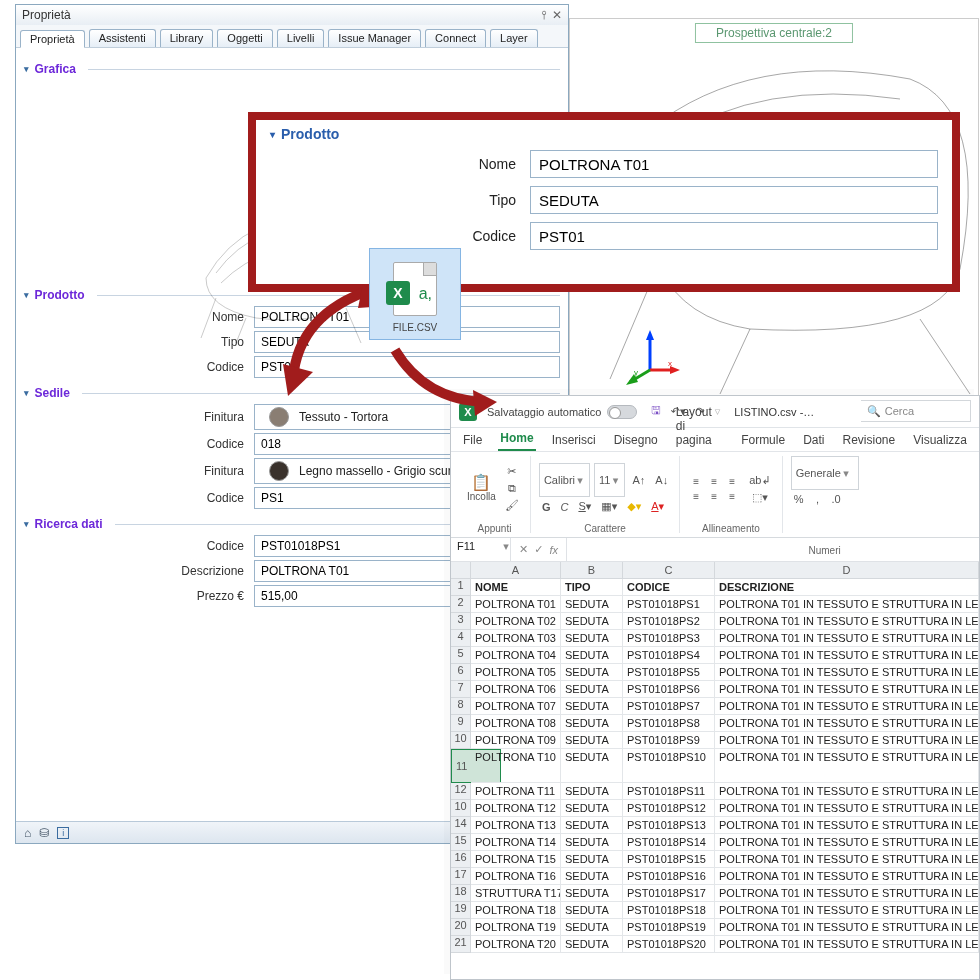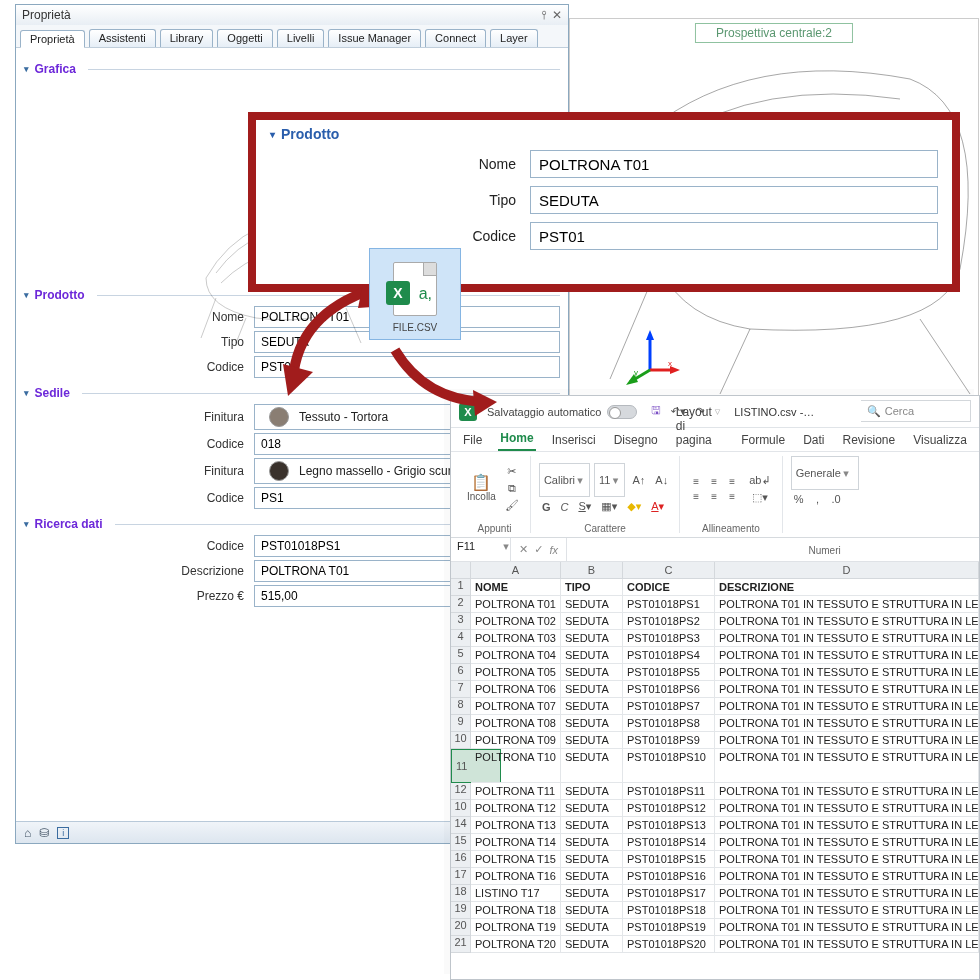--- a/index.html
+++ b/index.html
@@ -436,21 +436,21 @@
       <div class="rcell">POLTRONA T15</div>
       <div class="rcell">SEDUTA</div>
       <div class="rcell">PST01018PS15</div>
       <div class="rcell">POLTRONA T01 IN TESSUTO E STRUTTURA IN LEGNO</div>
       <div class="rnum">17</div>
       <div class="rcell">POLTRONA T16</div>
       <div class="rcell">SEDUTA</div>
       <div class="rcell">PST01018PS16</div>
       <div class="rcell">POLTRONA T01 IN TESSUTO E STRUTTURA IN LEGNO</div>
       <div class="rnum">18</div>
-      <div class="rcell">LISTINO T17</div>
+      <div class="rcell">STRUTTURA T17</div>
       <div class="rcell">SEDUTA</div>
       <div class="rcell">PST01018PS17</div>
       <div class="rcell">POLTRONA T01 IN TESSUTO E STRUTTURA IN LEGNO</div>
       <div class="rnum">19</div>
       <div class="rcell">POLTRONA T18</div>
       <div class="rcell">SEDUTA</div>
       <div class="rcell">PST01018PS18</div>
       <div class="rcell">POLTRONA T01 IN TESSUTO E STRUTTURA IN LEGNO</div>
       <div class="rnum">20</div>
       <div class="rcell">POLTRONA T19</div>

